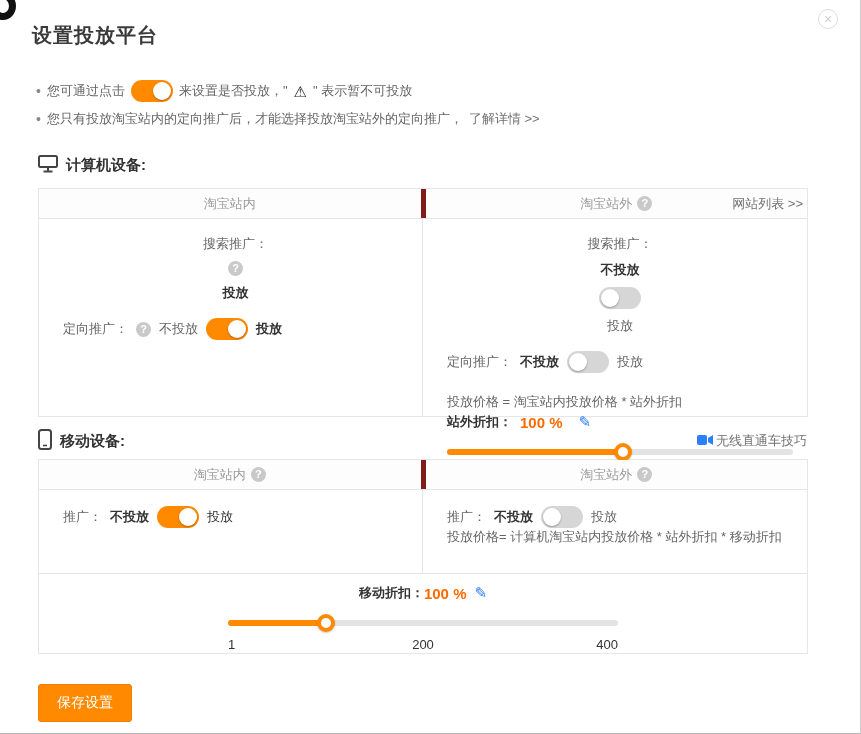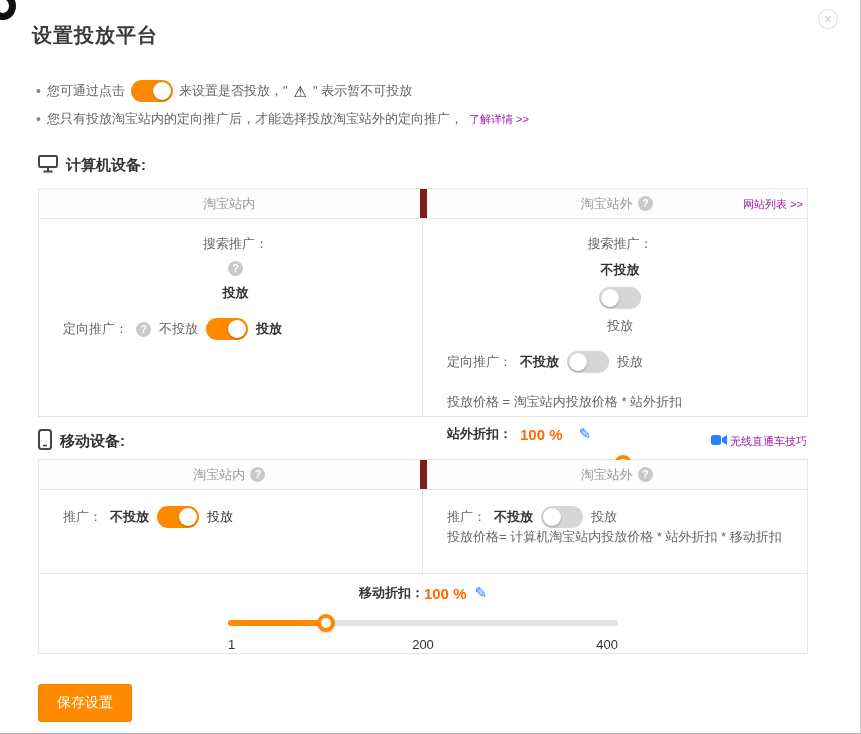--- a/index.html
+++ b/index.html
@@ -24,21 +24,21 @@
     border:1px solid #ddd; border-radius:50%; color:#ccc;
     font-size:14px; line-height:18px; text-align:center; cursor:pointer;
     user-select:none; background:#fff;
   }
   .title { margin:22px 0 0 32px; font-size:20px; font-weight:700; color:#3a3a3a; letter-spacing:1px; }
 
   .notes { margin:28px 0 0 36px; font-size:13px; color:#666; list-style:none; }
   .note-line { display:flex; align-items:center; gap:6px; min-height:28px; }
   .bullet { color:#888; font-size:14px; }
   .warn-icon { color:#1a1a1a; font-size:15px; line-height:1; }
-  .link { color:#a21caf; text-decoration:none; cursor:pointer; font-size:11px; }
+  .link { color:#737373; text-decoration:none; cursor:pointer; font-size:13px; }
 
   
   .toggle {
     display:inline-block; width:42px; height:22px; border-radius:11px;
     background:#d6d6d6; position:relative; vertical-align:middle; cursor:pointer; flex:0 0 auto;
   }
   .toggle .knob {
     position:absolute; top:2px; left:2px; width:18px; height:18px; border-radius:50%;
     background:#fff; box-shadow:0 1px 2px rgba(0,0,0,.3);
   }
@@ -58,32 +58,32 @@
   .section-header .spacer { flex:1; }
   .section-header.mobile-hd { margin-top:12px; margin-bottom:6px; }
   .tips-link { display:flex; align-items:center; gap:3px; font-weight:400; }
 
   .tbl { width:770px; margin-left:38px; border:1px solid #e6e6e6; background:#fff; }
   .thead { display:flex; height:30px; border-bottom:1px solid #e6e6e6; background:#fdfdfd; position:relative; }
   .th {
     flex:1; display:flex; align-items:center; justify-content:center; gap:5px;
     color:#999; font-size:13px;
   }
-  .th + .th { border-left:7px solid #7f1d1d; }
+  .th + .th { border-left:5px solid #7f1d1d; }
   .sitelist-link { position:absolute; right:4px; top:0; line-height:30px; }
 
   .tbody { display:flex; }
   .t1 .tbody { height:197px; }
   .t2 .tbody { height:83px; }
   .cell { width:50%; padding:16px 14px 0 24px; }
   .cell.left { border-right:1px solid #e6e6e6; }
 
   .row { display:flex; align-items:center; gap:8px; font-size:13px; color:#666; min-height:22px; }
   .mb16 { margin-bottom:16px;flex-direction:column; } .mb20 { margin-bottom:20px; }
-  .mb12 { margin-bottom:12px; } .mb10 { margin-bottom:10px; } .mb14 { }
+  .mb12 { } .mb10 { margin-bottom:10px; } .mb14 { }
   .strong { color:#333; font-weight:bold; }
   .plain-dark { color:#333; }
   .formula { font-size:13px; color:#666; line-height:18px; }
   .discount-label { color:#333; font-weight:bold; }
   .discount-value { color:#ff6a00; font-weight:bold; font-size:15px; }
   .edit-icon { color:#2d7ff9; font-size:15px; margin-left:8px; cursor:pointer; }
 
   .slider { position:relative; height:17px; cursor:pointer; }
   .slider .track {
     position:absolute; left:0; right:0; top:6px; height:6px;

